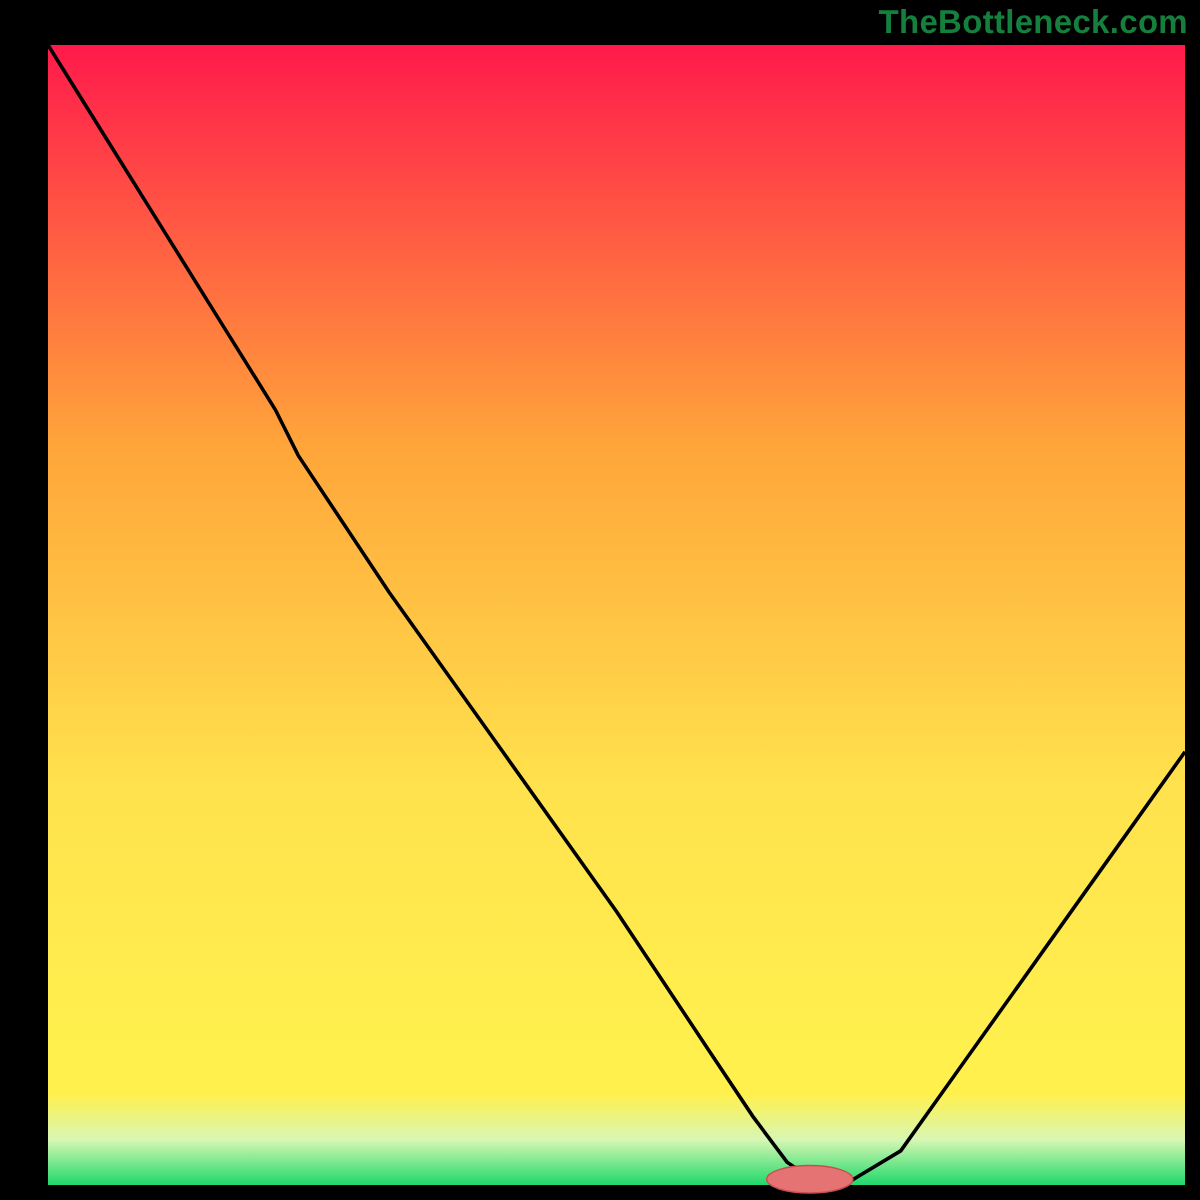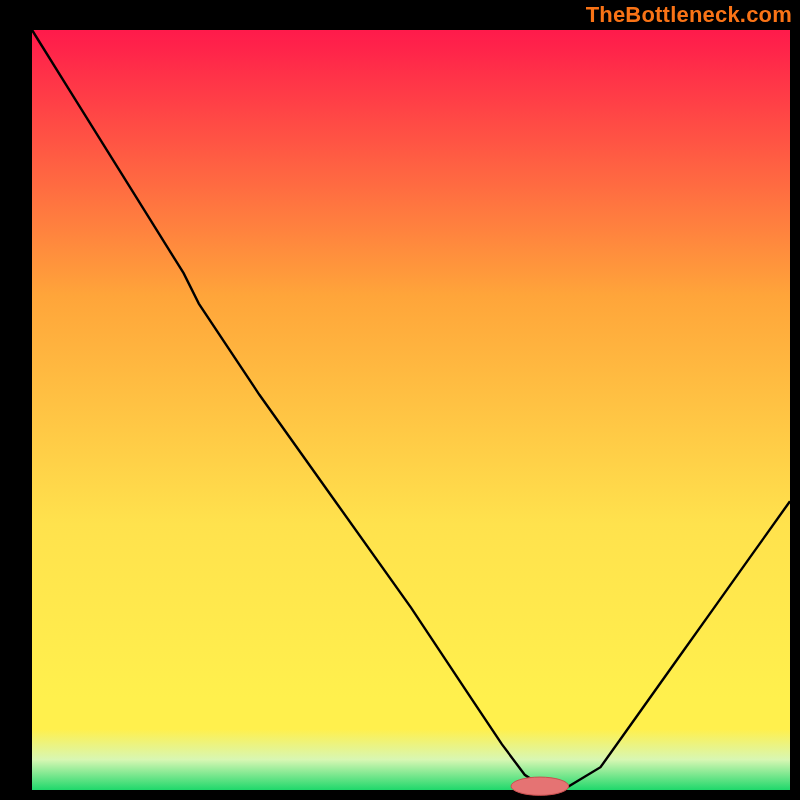--- a/index.html
+++ b/index.html
@@ -16,21 +16,21 @@
     height: 800px;
   }
   svg { display: block; }
   .watermark {
     position: absolute;
     top: 2px;
     right: 8px;
     font-family: Arial, Helvetica, sans-serif;
     font-size: 22px;
     font-weight: 600;
-    color: #f97316;
+    color: #15803d;
     letter-spacing: 0.2px;
     user-select: none;
   }
 </style>
 </head>
 <body>
 
 <div class="stage">
   <svg id="svg-root" width="800" height="800" viewBox="0 0 800 800">
     <defs>

